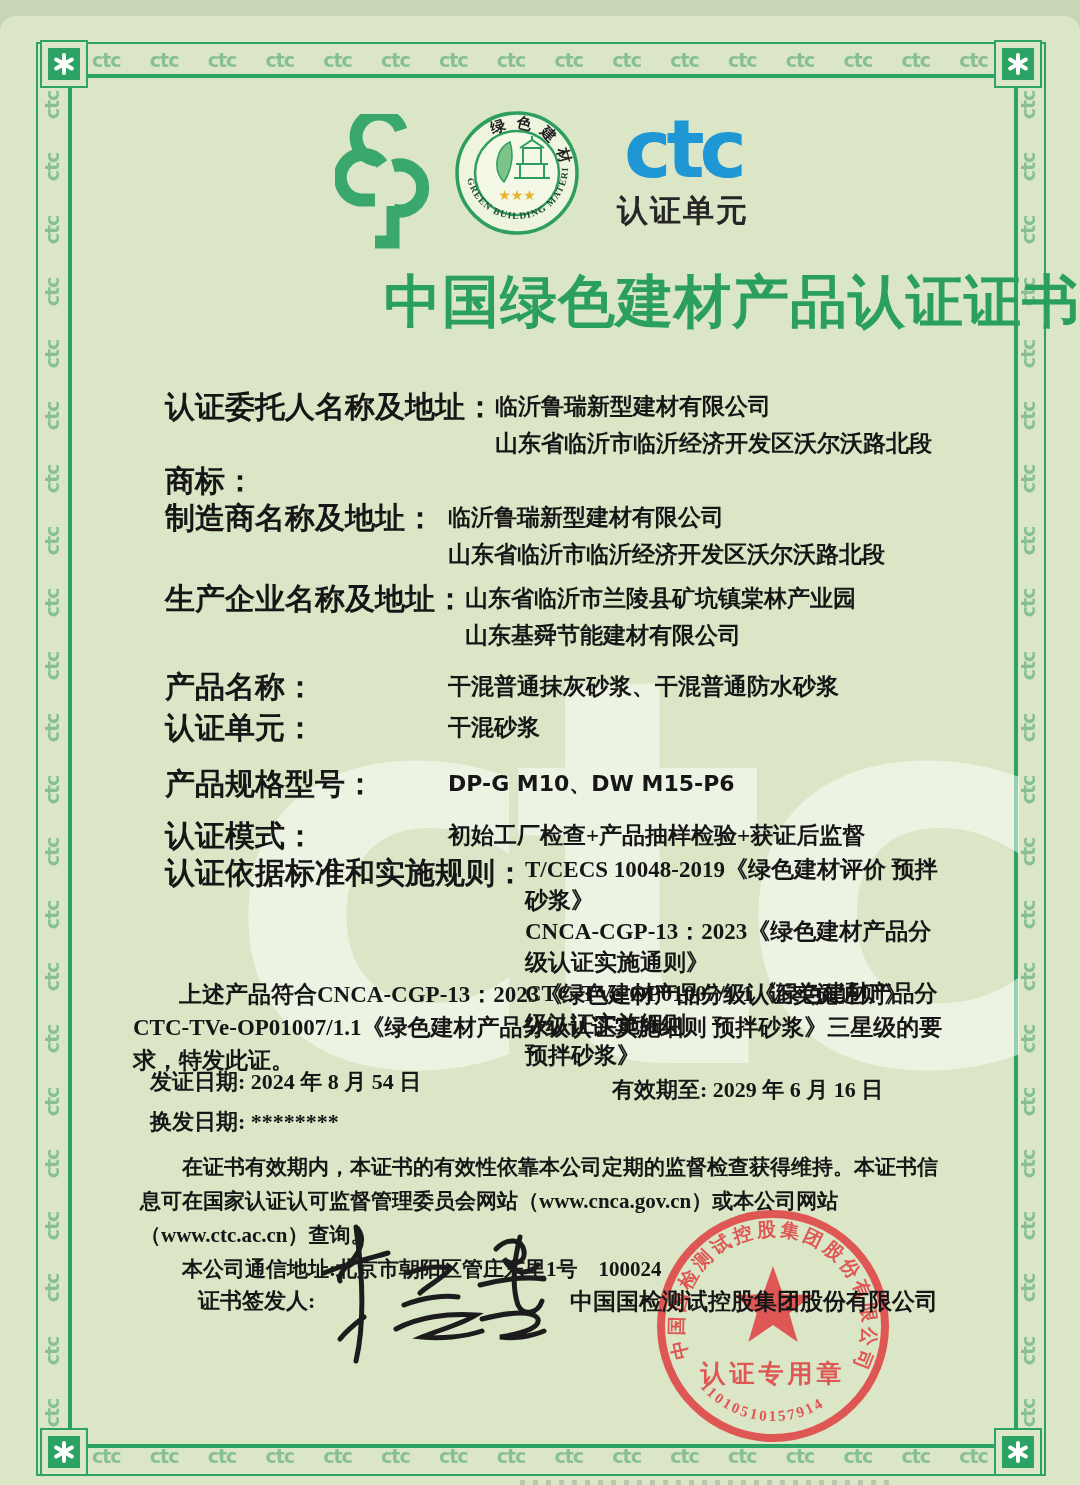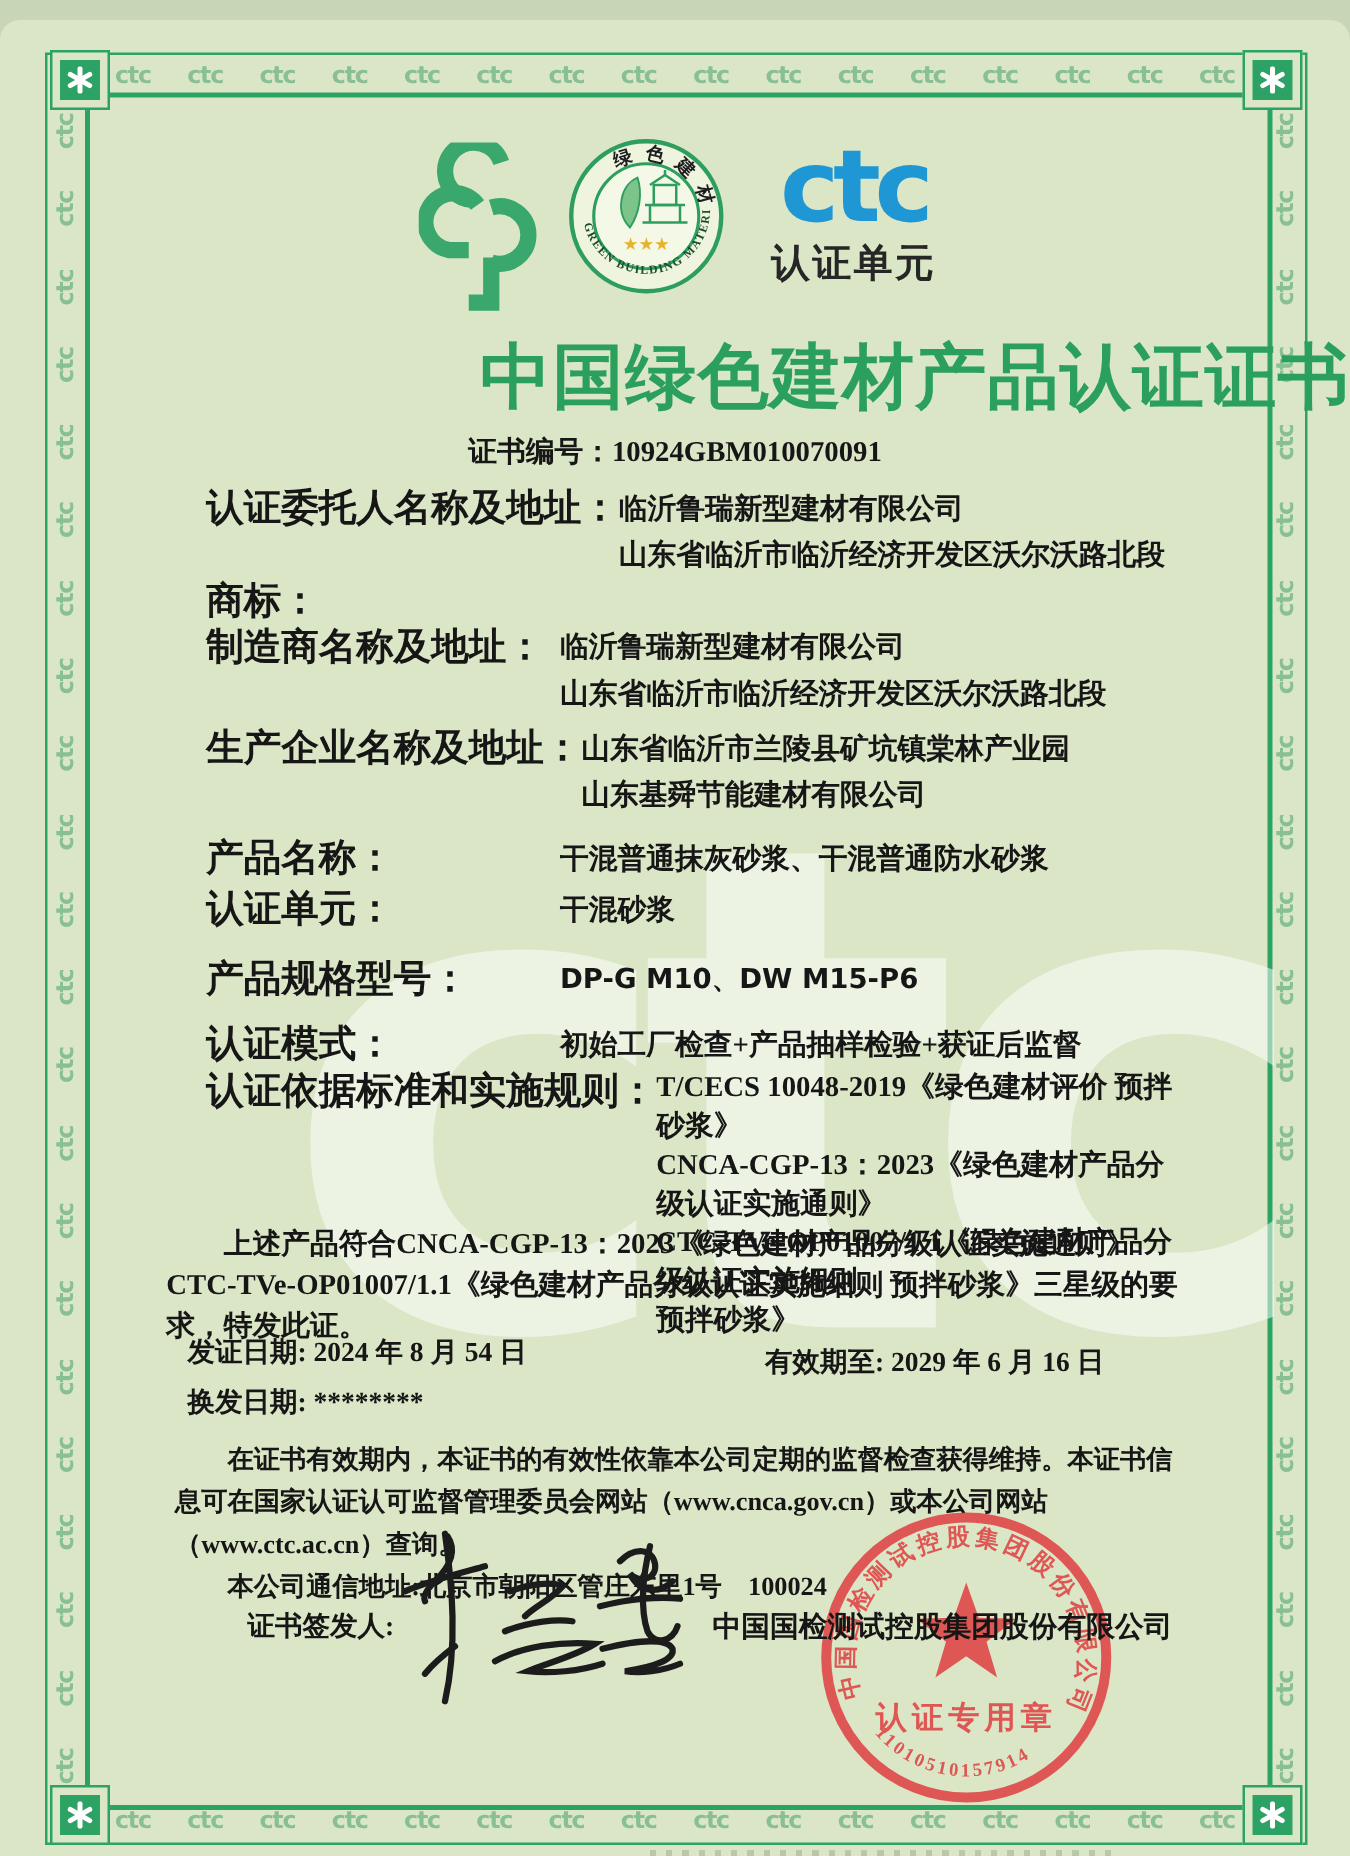--- a/index.html
+++ b/index.html
@@ -242,23 +242,20 @@
       </g>
       <text x="65" y="92" text-anchor="middle" font-size="14" fill="#e8b32a">★★★</text>
     </svg>
     <div id="ctc-logo">
       <div class="ctc">ctc</div>
       <div class="cap">认证单元</div>
     </div>
   </div>
 
   <div id="title" class="content">中国绿色建材产品认证证书</div>
-  <div id="cert-no" class="content">
-    <span>证书编号：</span><span>10924GBM010070091</span>
-  </div>
 
   <div id="fields" class="content">
       <div class="frow">
         <span class="lbl">认证委托人名称及地址：</span>
         <div class="vals">
           <div>临沂鲁瑞新型建材有限公司</div>
           <div>山东省临沂市临沂经济开发区沃尔沃路北段</div>
         </div>
       </div>
       <div class="frow">

